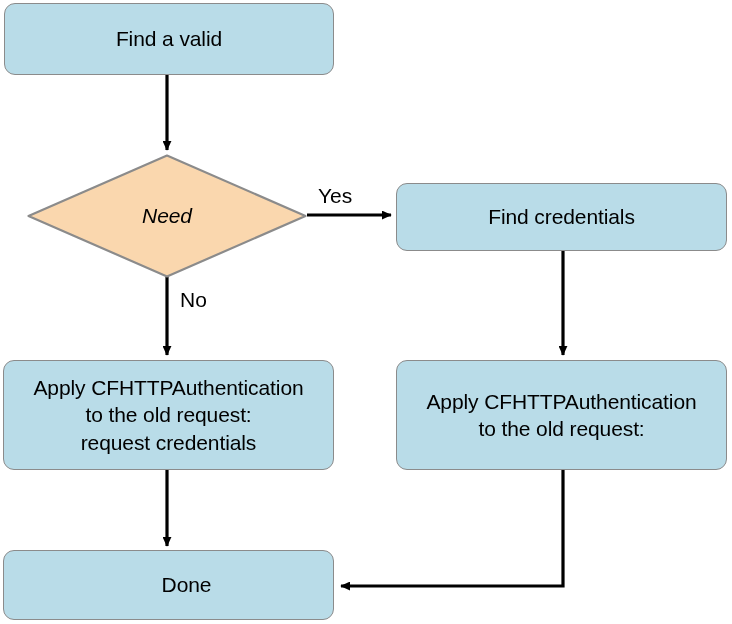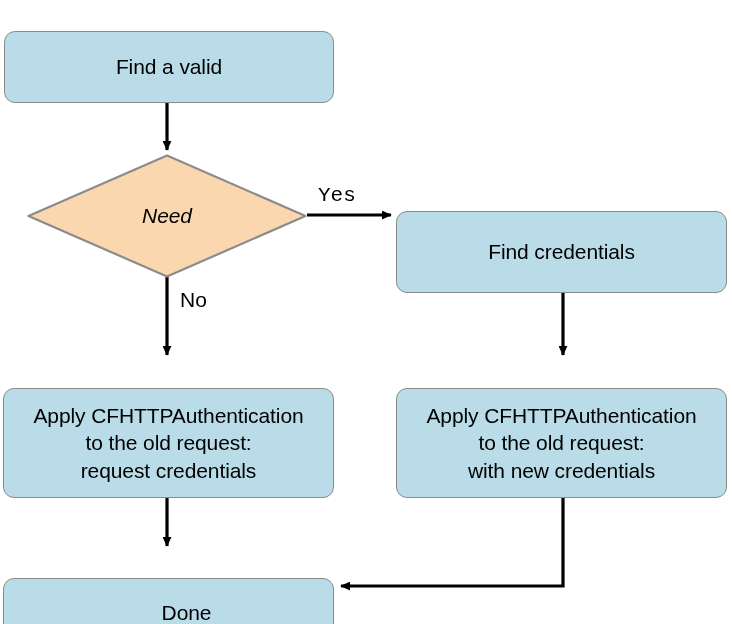--- a/index.html
+++ b/index.html
@@ -24,21 +24,20 @@
     text-align: center;
     color: #000000;
     font-size: 21px;
     line-height: 1.30;
     letter-spacing: -0.1px;
   }
   .process {
     background: #b9dce8;
     border: 1.6px solid #8b8b8b;
     border-radius: 11px;
-    margin-top: 28px;
   }
   .node .lines {
     width: 100%;
     padding: 0 6px;
     box-sizing: border-box;
   }
   .decision {
     background: transparent;
     border: none;
   }
@@ -109,43 +108,42 @@
 
   <div class="node decision" style="left:27px; top:154px; width:280px; height:124px;">
     <svg class="diamond-svg" viewBox="0 0 280 124" preserveAspectRatio="none" xmlns="http://www.w3.org/2000/svg">
       <polygon points="140,1.5 278.5,62 140,122.5 1.5,62" fill="#fad7ae" stroke="#8b8b8b" stroke-width="2.2" stroke-linejoin="round"></polygon>
     </svg>
     <div class="lines">
       <div>Need</div>
     </div>
   </div>
 
-  <div class="edge-label" style="left:318px; top:184px;font-family:Liberation Mono, monospace;">Yes</div>
+  <div class="edge-label" style="left:318px; top:184px;">Yes</div>
 
   <div class="edge-label" style="left:180px; top:288px;">No</div>
 
-  <div class="node process" style="left:396px; top:183px; width:331px; height:82px;">
+  <div class="node process" style="left:396px; top:183px; width:331px; height:68px;">
     <div class="lines">
       <div>Find credentials</div>
     </div>
   </div>
 
   <div class="node process" style="left:3px; top:360px; width:331px; height:110px;">
     <div class="lines">
       <div>Apply CFHTTPAuthentication</div>
       <div>to the old request:</div>
       <div>request credentials</div>
     </div>
   </div>
 
   <div class="node process" style="left:396px; top:360px; width:331px; height:110px;">
     <div class="lines">
       <div>Apply CFHTTPAuthentication</div>
       <div>to the old request:</div>
-      <div>with new credentials</div>
     </div>
   </div>
 
   <div class="node process" style="left:3px; top:550px; width:331px; height:70px;padding-left:36px;">
     <div class="lines">
       <div>Done</div>
     </div>
   </div>
 
 </div>

